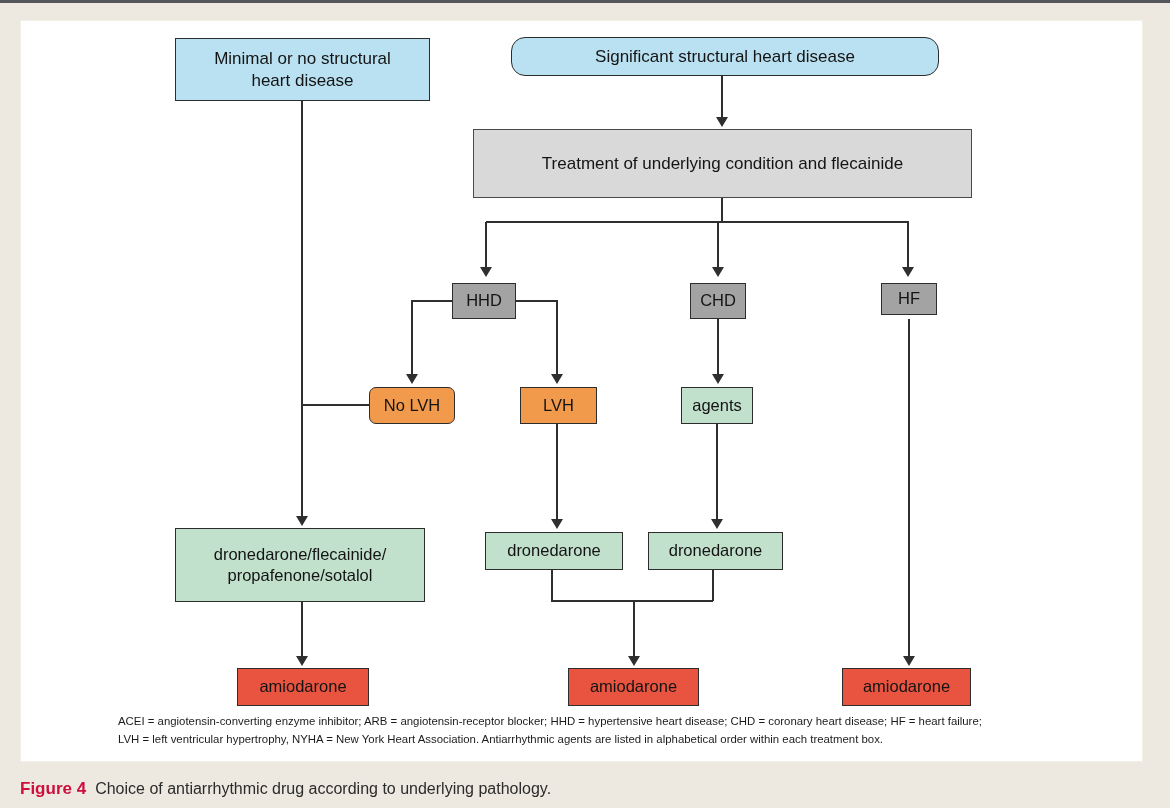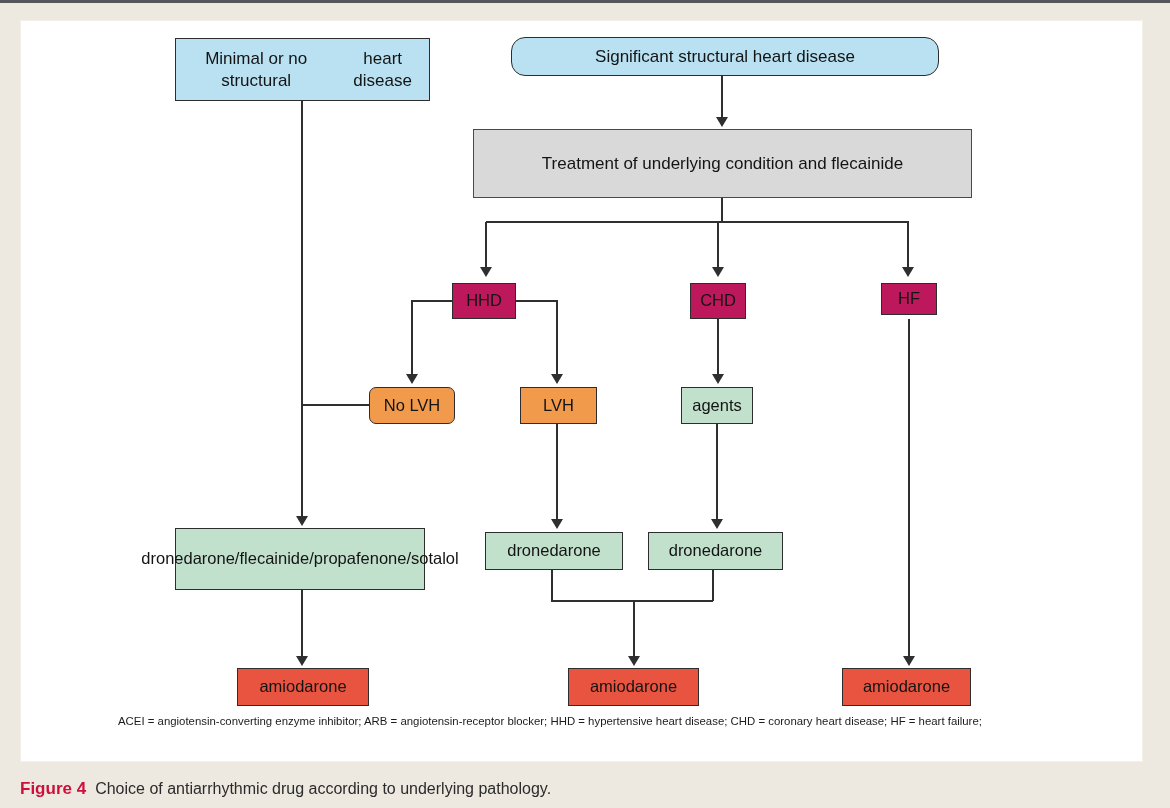--- a/index.html
+++ b/index.html
@@ -25,33 +25,34 @@
     position: absolute;
     left: 20px; top: 20px;
     width: 1123px; height: 742px;
     background: #FFFFFF;
     border: 1px solid #F3F0E8;
     box-sizing: border-box;
   }
   .node {
     position: absolute;
     display: flex;
+    flex-direction: column;
     align-items: center;
     justify-content: center;
     text-align: center;
     box-sizing: border-box;
     border: 1.6px solid #2D2D2D;
     color: #141414;
     line-height: 1.28;
     font-size: 16.5px;
   }
   .node span { display: block; }
   .blue   { background: #B9E1F2; }
   .gray   { background: #D9D9D9; border-color: #4A4A4A; }
-  .orange { background: #be185d; }
+  .orange { background: #a3a3a3; }
   .orange2{ background: #F29A4B; }
   .green  { background: #C2E1CC; }
   .red    { background: #E95440; }
   .vline, .hline {
     position: absolute;
     background: #2F2F2F;
   }
   .vline { width: 1.6px; }
   .hline { height: 1.6px; }
   .arrow-down {
@@ -166,21 +167,21 @@
   </div>
 
   <div class="node orange2" style="left:520px; top:387px; width:77px; height:37px;">
     <span>LVH</span>
   </div>
 
   <div class="node green" style="left:681px; top:387px; width:72px; height:37px;">
     <span>agents</span>
   </div>
 
-  <div class="node green" style="left:175px; top:528px; width:250px; height:62px;">
+  <div class="node green" style="left:175px; top:528px; width:250px; height:74px;">
     <span>dronedarone/flecainide/</span>
     <span>propafenone/sotalol</span>
   </div>
 
   <div class="node green" style="left:485px; top:532px; width:138px; height:38px;">
     <span>dronedarone</span>
   </div>
 
   <div class="node green" style="left:648px; top:532px; width:135px; height:38px;">
     <span>dronedarone</span>
@@ -193,18 +194,19 @@
   <div class="node red" style="left:568px; top:668px; width:131px; height:38px;">
     <span>amiodarone</span>
   </div>
 
   <div class="node red" style="left:842px; top:668px; width:129px; height:38px;">
     <span>amiodarone</span>
   </div>
 
   <div class="footnote">
     <div>ACEI = angiotensin-converting enzyme inhibitor; ARB = angiotensin-receptor blocker; HHD = hypertensive heart disease; CHD = coronary heart disease; HF = heart failure;</div>
+    <div>LVH = left ventricular hypertrophy, NYHA = New York Heart Association. Antiarrhythmic agents are listed in alphabetical order within each treatment box.</div>
   </div>
 
   <div class="caption">
     <span class="cap-label">Figure 4</span><span>Choice of antiarrhythmic drug according to underlying pathology.</span>
   </div>
 </div>
 
 </body></html>

